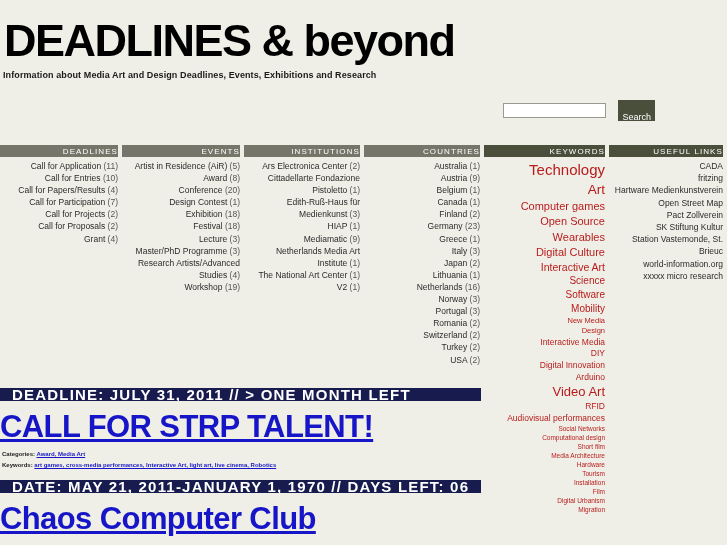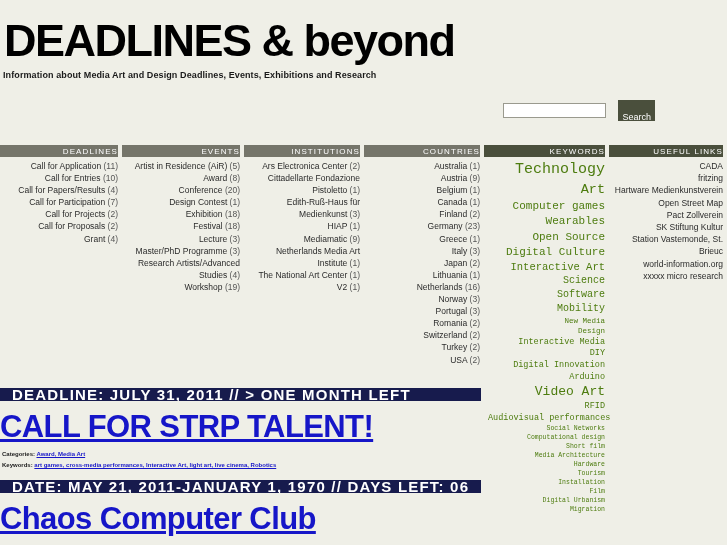--- a/index.html
+++ b/index.html
@@ -96,25 +96,24 @@
   .c-events       { width: 122px; }
   .c-institutions { width: 120px; }
   .c-countries    { width: 120px; }
   .c-keywords     { width: 125px; }
   .c-links        { width: 118px; }
 
   
   .cloud { padding: 0 0 0 4px; }
   .cloud .kw {
     display: block;
-    color: #4d7c0f;
+    color: #b91c1c;
     line-height: 1.38;
     white-space: nowrap;
     text-decoration: none;
-    font-family: Liberation Mono, monospace;
   }
   .links-list { list-style: none; margin: 0; padding: 0 0 0 4px; }
   .links-list li {
     font-size: 8.5px;
     line-height: 12.2px;
     color: #2b2b2b;
   }
 
   
   .posts { position: absolute; left: 0; top: 388px; width: 481px; }
@@ -231,22 +230,22 @@
           <li><span>USA  </span><span class="cnt">(2)</span></li>
         </ul>
     </div>
 
     <div class="col c-keywords">
       <div class="col-head olive">KEYWORDS</div>
       <div class="cloud">
           <a class="kw" href="#" style="font-size: 15px;">Technology</a>
           <a class="kw" href="#" style="font-size: 13.5px;">Art</a>
           <a class="kw" href="#" style="font-size: 11px;">Computer games</a>
+          <a class="kw" href="#" style="font-size: 11px;">Open Source</a>
           <a class="kw" href="#" style="font-size: 11px;">Wearables</a>
-          <a class="kw" href="#" style="font-size: 11px;">Open Source</a>
           <a class="kw" href="#" style="font-size: 11px;">Digital Culture</a>
           <a class="kw" href="#" style="font-size: 10.5px;">Interactive Art</a>
           <a class="kw" href="#" style="font-size: 10px;">Science</a>
           <a class="kw" href="#" style="font-size: 10px;">Software</a>
           <a class="kw" href="#" style="font-size: 10px;">Mobility</a>
           <a class="kw" href="#" style="font-size: 7.5px;">New Media</a>
           <a class="kw" href="#" style="font-size: 7.5px;">Design</a>
           <a class="kw" href="#" style="font-size: 8.5px;">Interactive Media</a>
           <a class="kw" href="#" style="font-size: 8.5px;">DIY</a>
           <a class="kw" href="#" style="font-size: 8.5px;">Digital Innovation</a>

